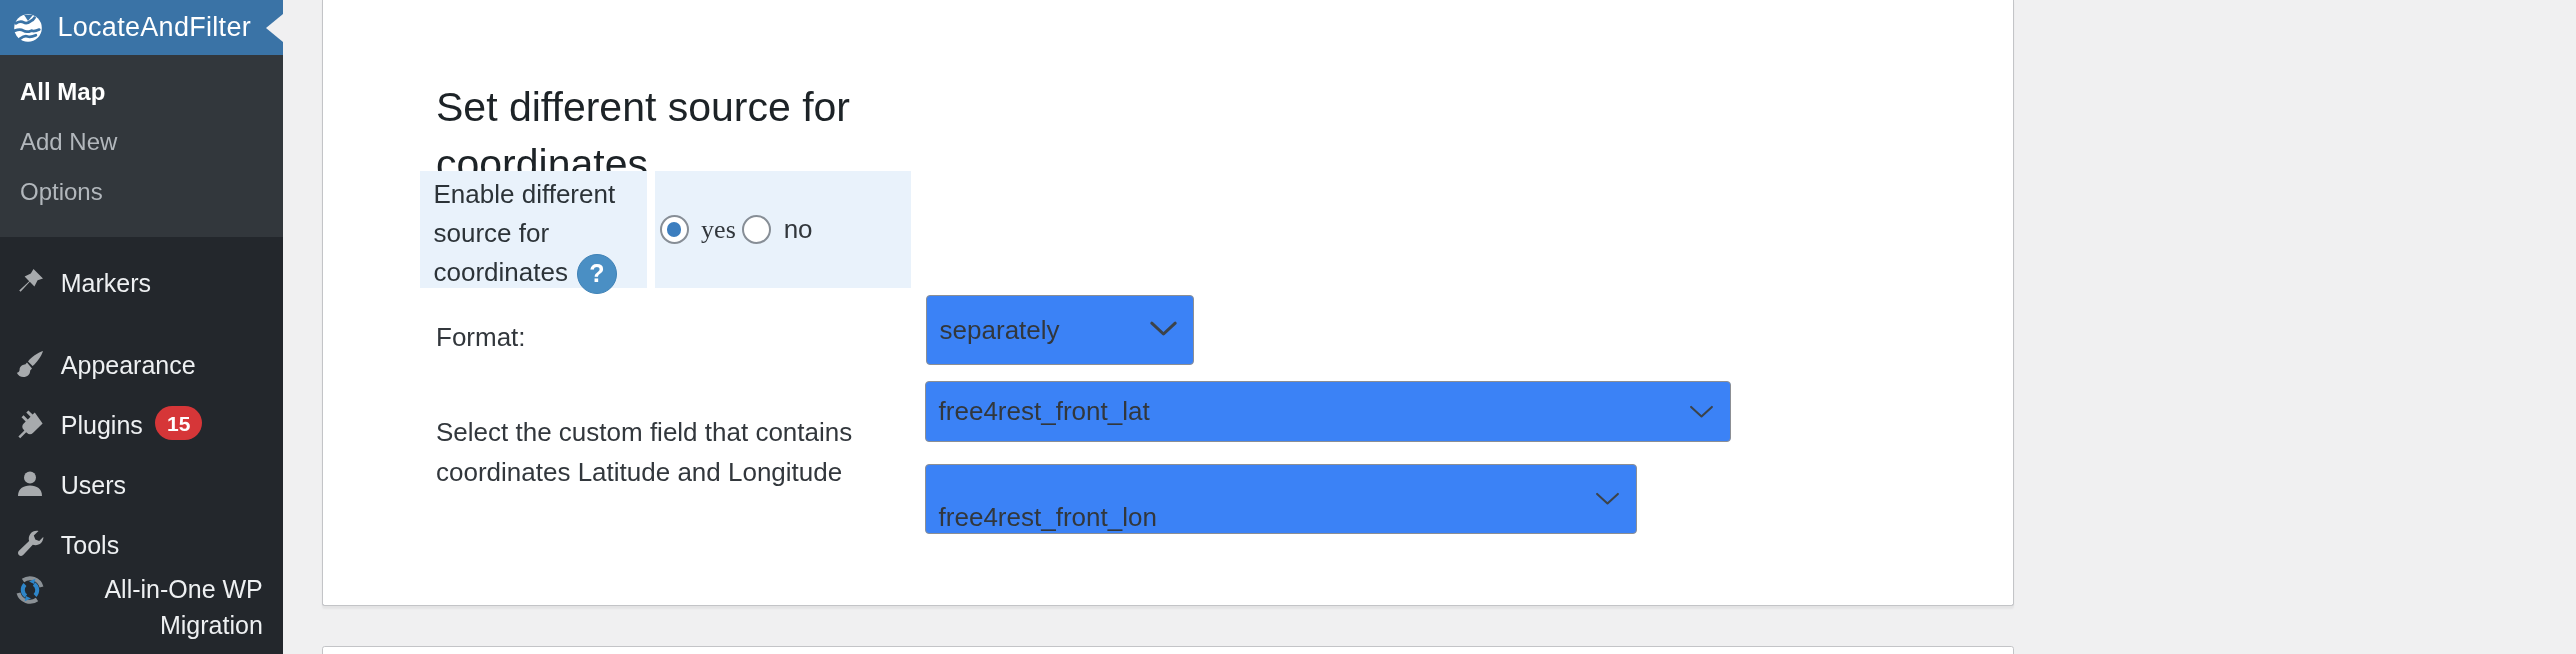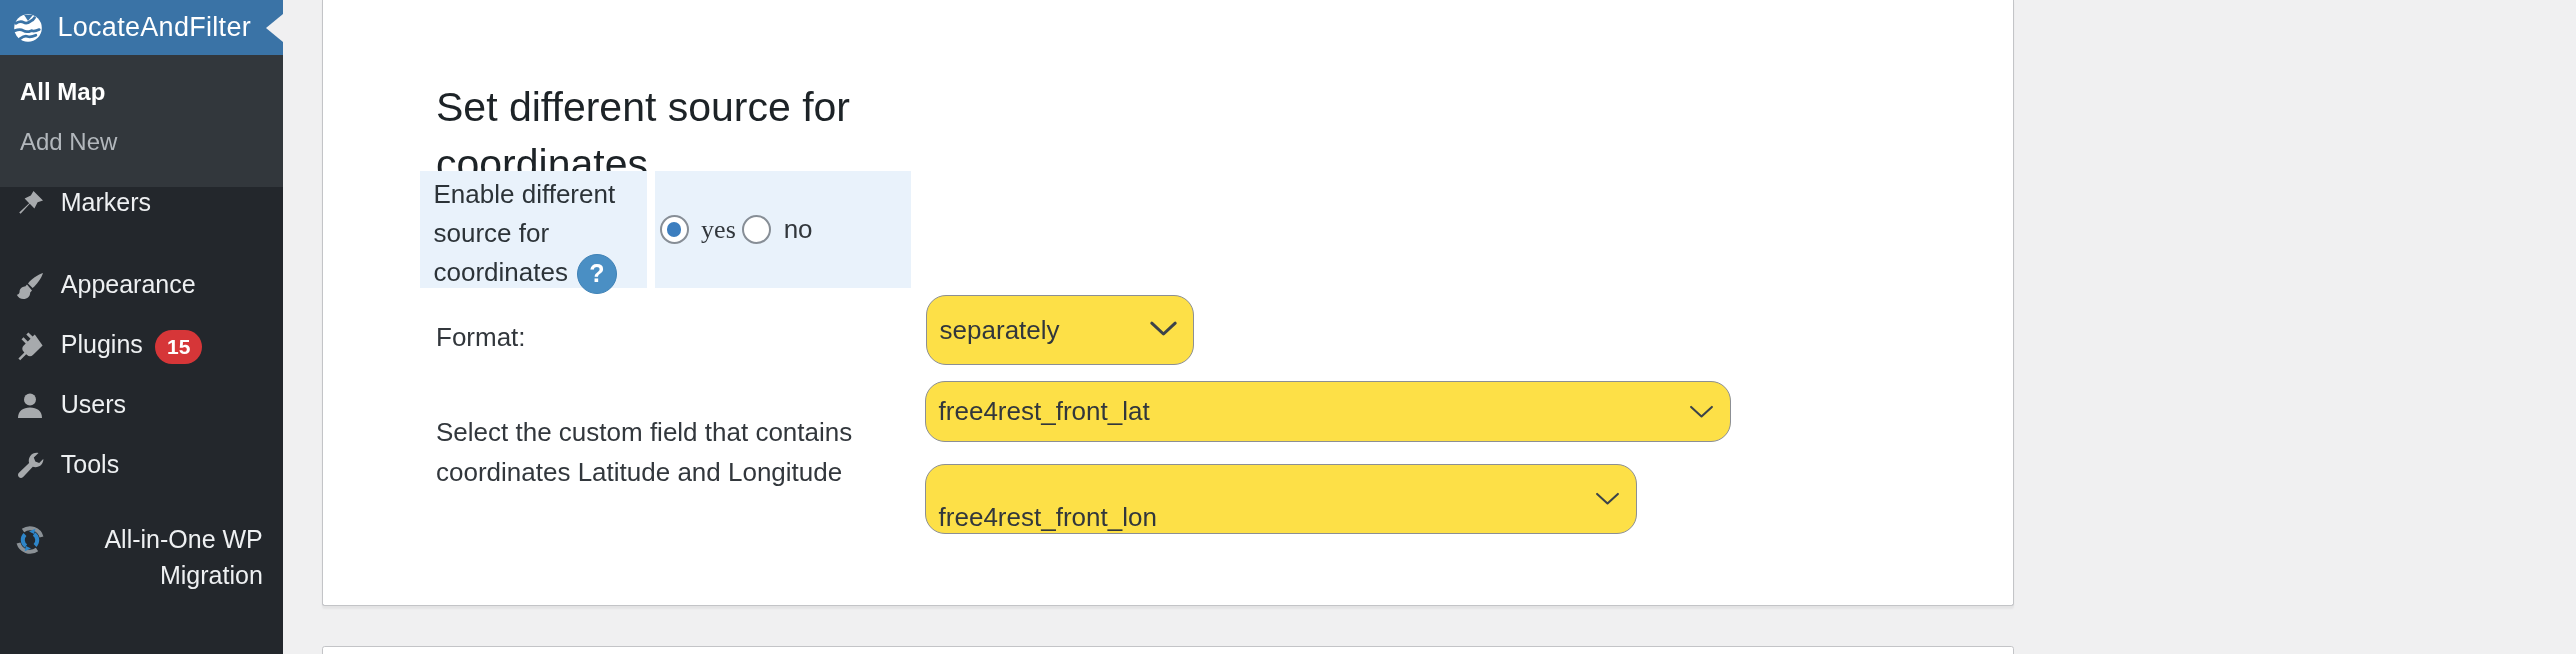--- a/index.html
+++ b/index.html
@@ -10,21 +10,21 @@
   .sidebar{position:absolute;left:0;top:0;width:283px;height:654px;background:#23272c;}
   .brand{position:relative;height:55px;background:#3a73a6;display:flex;align-items:center;padding-left:10.8px;box-sizing:border-box;}
   .brand-icon{width:34px;height:34px;flex:0 0 auto;}
   .brand-title{color:#fff;font-size:27px;font-weight:500;margin-left:12.6px;letter-spacing:0.3px;white-space:nowrap;}
   .brand-arrow{position:absolute;right:0;top:50%;transform:translateY(-50%);width:0;height:0;
     border-top:14.4px solid transparent;border-bottom:14.4px solid transparent;border-right:17px solid #f0f0f1;}
   .submenu{background:#32373c;padding:11.7px 0 20px 0;}
   .submenu-item{height:50px;line-height:50px;padding-left:20px;font-size:24px;color:#b2b7bc;cursor:pointer;}
   .submenu-item.active{color:#ffffff;font-weight:700;}
   .menu{margin-top:1.8px;}
-  .menu-item{display:flex;align-items:flex-start;height:60px;padding-left:13.5px;box-sizing:border-box;cursor:pointer;}
+  .menu-item{display:flex;align-items:flex-end;height:60px;padding-left:13.5px;box-sizing:border-box;cursor:pointer;}
   .menu-item.separated{margin-top:21.6px;}
   .mi-icon{width:32px;height:32px;margin-right:15.3px;display:flex;align-items:center;justify-content:center;flex:0 0 auto;}
   .mi-icon svg{display:block;}
   .mi-label{font-size:25px;color:#eef0f2;font-weight:400;}
   .badge{display:inline-block;margin-left:12.6px;background:#d63638;color:#fff;border-radius:18px;
     font-size:21px;line-height:21px;padding:6.3px 11.7px;font-weight:700;}
   .menu-item.two-line{height:auto;align-items:flex-start;padding-top:10.8px;text-align:right;}
   .menu-item.two-line .mi-icon{margin-top:3.6px;}
   .menu-item.two-line .mi-label{width:202px;line-height:36px;}
 
@@ -48,21 +48,21 @@
   .radio{width:29px;height:29px;border-radius:50%;border:2.7px solid #878e96;background:#fff;box-sizing:border-box;
     display:inline-flex;align-items:center;justify-content:center;flex:0 0 auto;cursor:pointer;}
   .radio.checked::after{content:"";width:14.4px;height:14.4px;border-radius:50%;background:#3c7ebf;}
   .radio-label{font-size:26px;color:#32373c;margin-left:12.6px;}
   .radio-label.first{margin-right:6.3px;font-family:Liberation Serif, serif;}
 
   .field-label{position:absolute;font-size:26px;color:#32373c;line-height:40px;}
   .format-label{left:113px;top:317px;}
   .custom-label{left:113px;top:412px;width:504px;}
 
-  .select{position:absolute;background:#fde047;border:1.8px solid #8c8f94;border-radius:20px;box-sizing:border-box;
+  .select{position:absolute;background:#3b82f6;border:1.8px solid #8c8f94;border-radius:4px;box-sizing:border-box;
     display:flex;align-items:center;padding:0 50px 0 12.6px;font-size:26px;color:#32373c;cursor:pointer;}
   .select .chev{position:absolute;right:15.3px;top:50%;transform:translateY(-50%);}
   .select-format{left:603px;top:295px;width:268px;height:70px;}
   .select-lat{left:602px;top:381px;width:806px;height:61px;}
   .select-lon{left:602px;top:464px;width:712px;height:70px;align-items:flex-end;}
 </style>
 </head>
 <body>
 
 <div class="screen">
@@ -79,20 +79,21 @@
           <path d="M8.6 26 q4 -3 7 -2 t7.8 -1.2" stroke="#3a73a6" stroke-width="2.6" fill="none" stroke-linecap="round"></path>
         </svg>
       </span>
       <span class="brand-title">LocateAndFilter</span>
       <span class="brand-arrow"></span>
     </div>
 
     <div class="submenu">
       <div class="submenu-item active">All Map</div>
       <div class="submenu-item">Add New</div>
+      <div class="submenu-item">Options</div>
     </div>
 
     <div class="menu">
 
       <div class="menu-item">
         <span class="mi-icon">
           <svg width="32" height="32" viewBox="0 0 32 32" fill="#a7aaad">
             <path d="M19.5 3 L29 12.5 L23.6 14.2 L20.4 20.4 L15.8 15.8 L6.6 25.8 L5.2 24.4 L15.2 15.2 L10.6 10.6 L16.8 7.4 Z"></path>
           </svg>
         </span>

